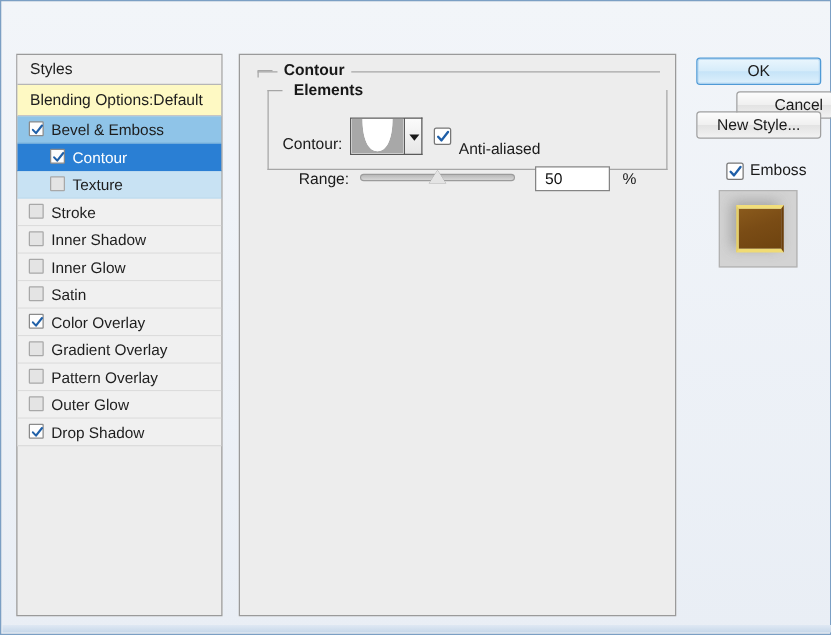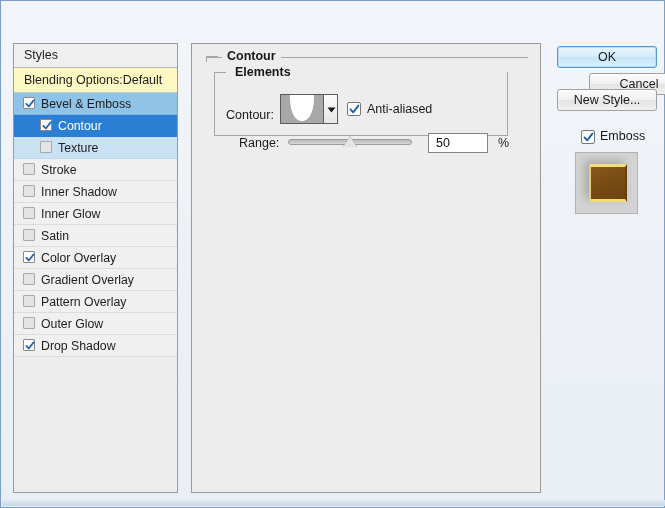--- a/index.html
+++ b/index.html
@@ -214,21 +214,21 @@
     width: 100%; height: 1px;
     background: #a6a6a6;
   }
   #contour-group .left-stub {
     position: absolute; left: 0; top: 9px; width: 1px; height: 5px; background:#a6a6a6;
   }
 
   
   #elements-group {
     left: 22px; top: 20px;
-    width: 294px; height: 72px;
+    width: 320px; height: 72px;
   }
   #elements-group .group-body {
     height: 64px;
     background: transparent;
   }
 
   .row-label {
     position: absolute;
     font-size: 12.5px;
     color: #1a1a1a;
@@ -503,21 +503,21 @@
           </span>
         </div>
 
         <div class="aa-box" style="left:133px; top:38px;">
           <span>
             <svg width="11" height="11" viewBox="0 0 11 11">
               <path d="M1.5 5.4 L4.2 8.3 L9.4 1.6" stroke="#1f5fa8" stroke-width="1.9" fill="none" stroke-linecap="round" stroke-linejoin="round"></path>
             </svg>
           </span>
         </div>
-        <div class="row-label" style="left:153px; top:38px;">Anti-aliased</div>
+        <div class="row-label" style="left:153px; top:48px;">Anti-aliased</div>
 
         <div class="row-label" style="left:25px; top:72px;">Range:</div>
         <div class="slider-track" style="left:74px; top:75px; width:124px;"></div>
         <div class="slider-thumb" id="range-thumb" style="top: 72px; left: 129px;"></div>
         <div class="num-field" style="left:214px; top:69px; width:60px; height:20px;">50</div>
         <div class="row-label" style="left:284px; top:72px;">%</div>
       </div>
     </div>
 
     <div class="btn default" style="left:556px; top:45px;">OK</div>

